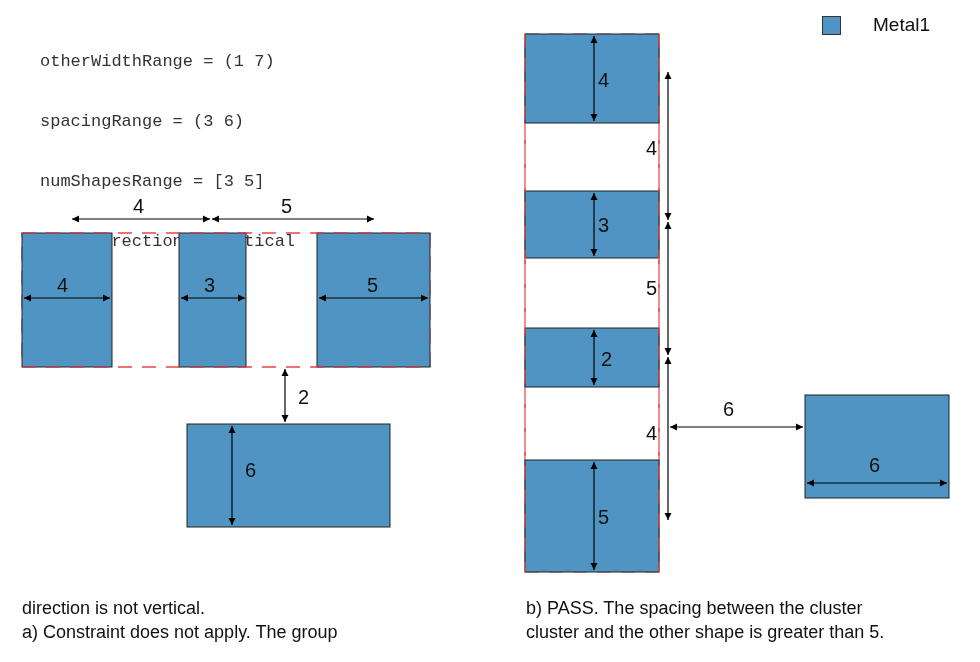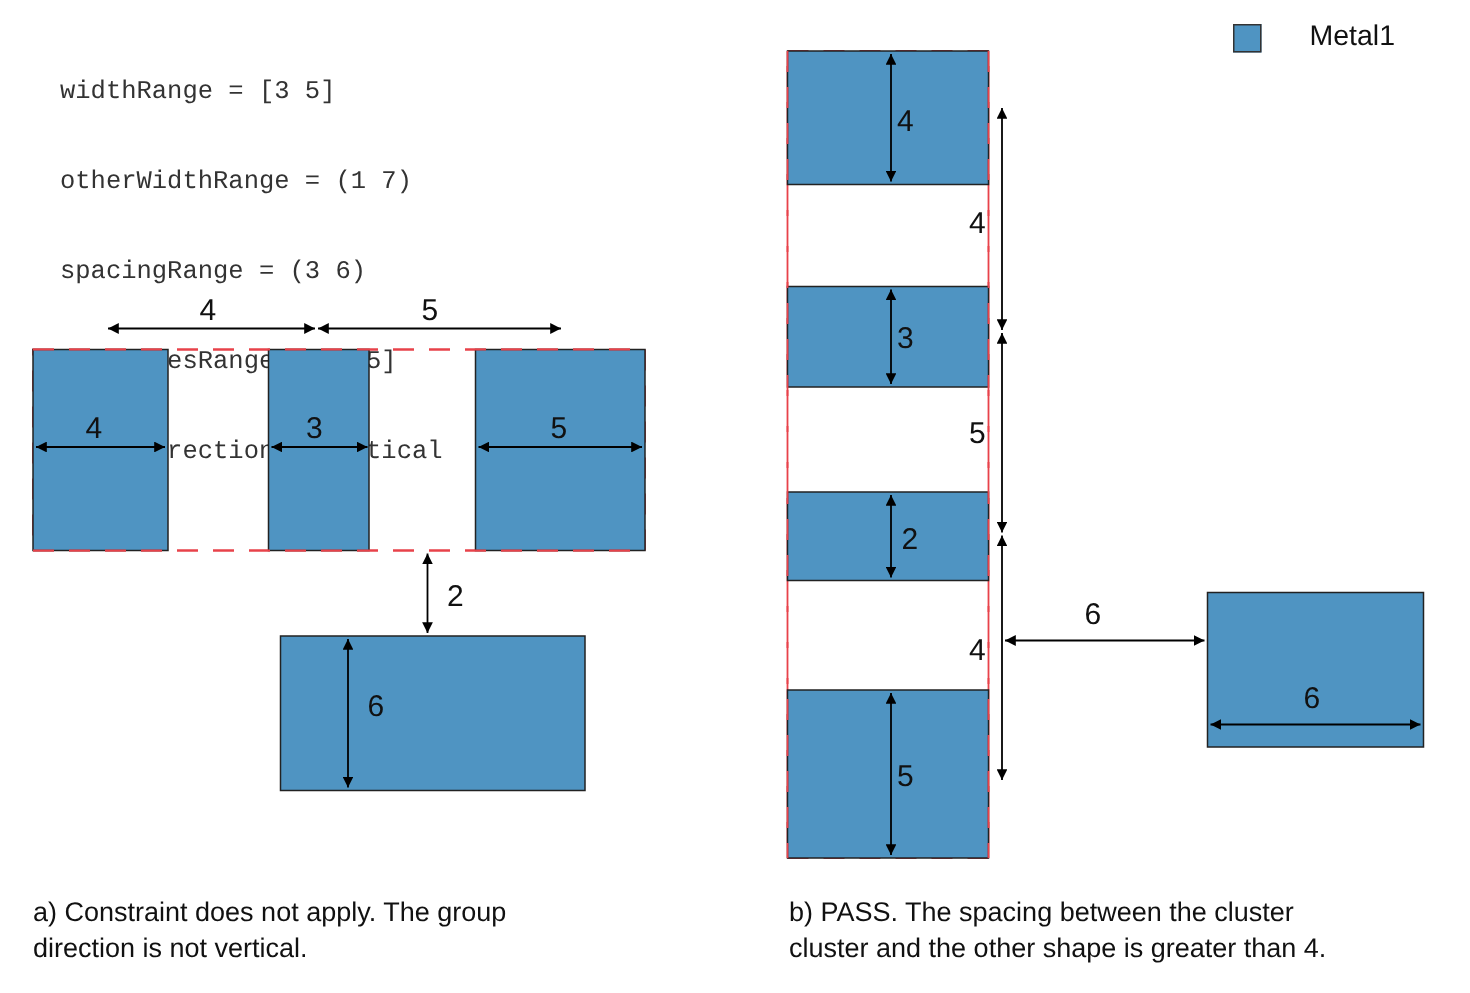--- a/index.html
+++ b/index.html
@@ -19,21 +19,20 @@
     font-size: 18px; line-height: 24px; color: #111111;
   }
   .legend { position: absolute; left: 822px; top: 14px; display: flex; align-items: center; gap: 12px; }
   .legend .swatch { width: 17px; height: 17px; background: #4f94c2; border: 1px solid #333; margin-right: 20px; }
   .legend .ltext { font-family: "Liberation Sans", "DejaVu Sans", sans-serif; font-size: 19px; color: #111; }
 </style>
 </head>
 <body>
 
 <div class="code">
-  <span class="line indent">widthRange = [3 5]</span>
   <span class="line indent">otherWidthRange = (1 7)</span>
   <span class="line indent">spacingRange = (3 6)</span>
   <span class="line indent">numShapesRange = [3 5]</span>
   <span class="line indent">groupDirection = vertical</span>
 </div>
 
 <div class="legend">
   <div class="swatch"></div>
   <span class="ltext">Metal1</span>
 </div>
@@ -102,19 +101,19 @@
 
     <line x1="670" y1="427" x2="803" y2="427" stroke="#000" stroke-width="1.2" marker-start="url(#ah)" marker-end="url(#ah)"></line>
     <text class="lbl" x="723" y="416">6</text>
 
     <line x1="807" y1="483" x2="947" y2="483" stroke="#000" stroke-width="1.2" marker-start="url(#ah)" marker-end="url(#ah)"></line>
     <text class="lbl" x="869" y="472">6</text>
   </g>
 </svg>
 
 <div class="caption" style="left:22px; top:596px;">
+  <div>direction is not vertical.</div>
   <div>a) Constraint does not apply. The group</div>
-  <div>direction is not vertical.</div>
 </div>
 <div class="caption" style="left:526px; top:596px;">
   <div>b) PASS. The spacing between the cluster</div>
-  <div>cluster and the other shape is greater than 4.</div>
+  <div>cluster and the other shape is greater than 5.</div>
 </div>
 
 </body></html>

